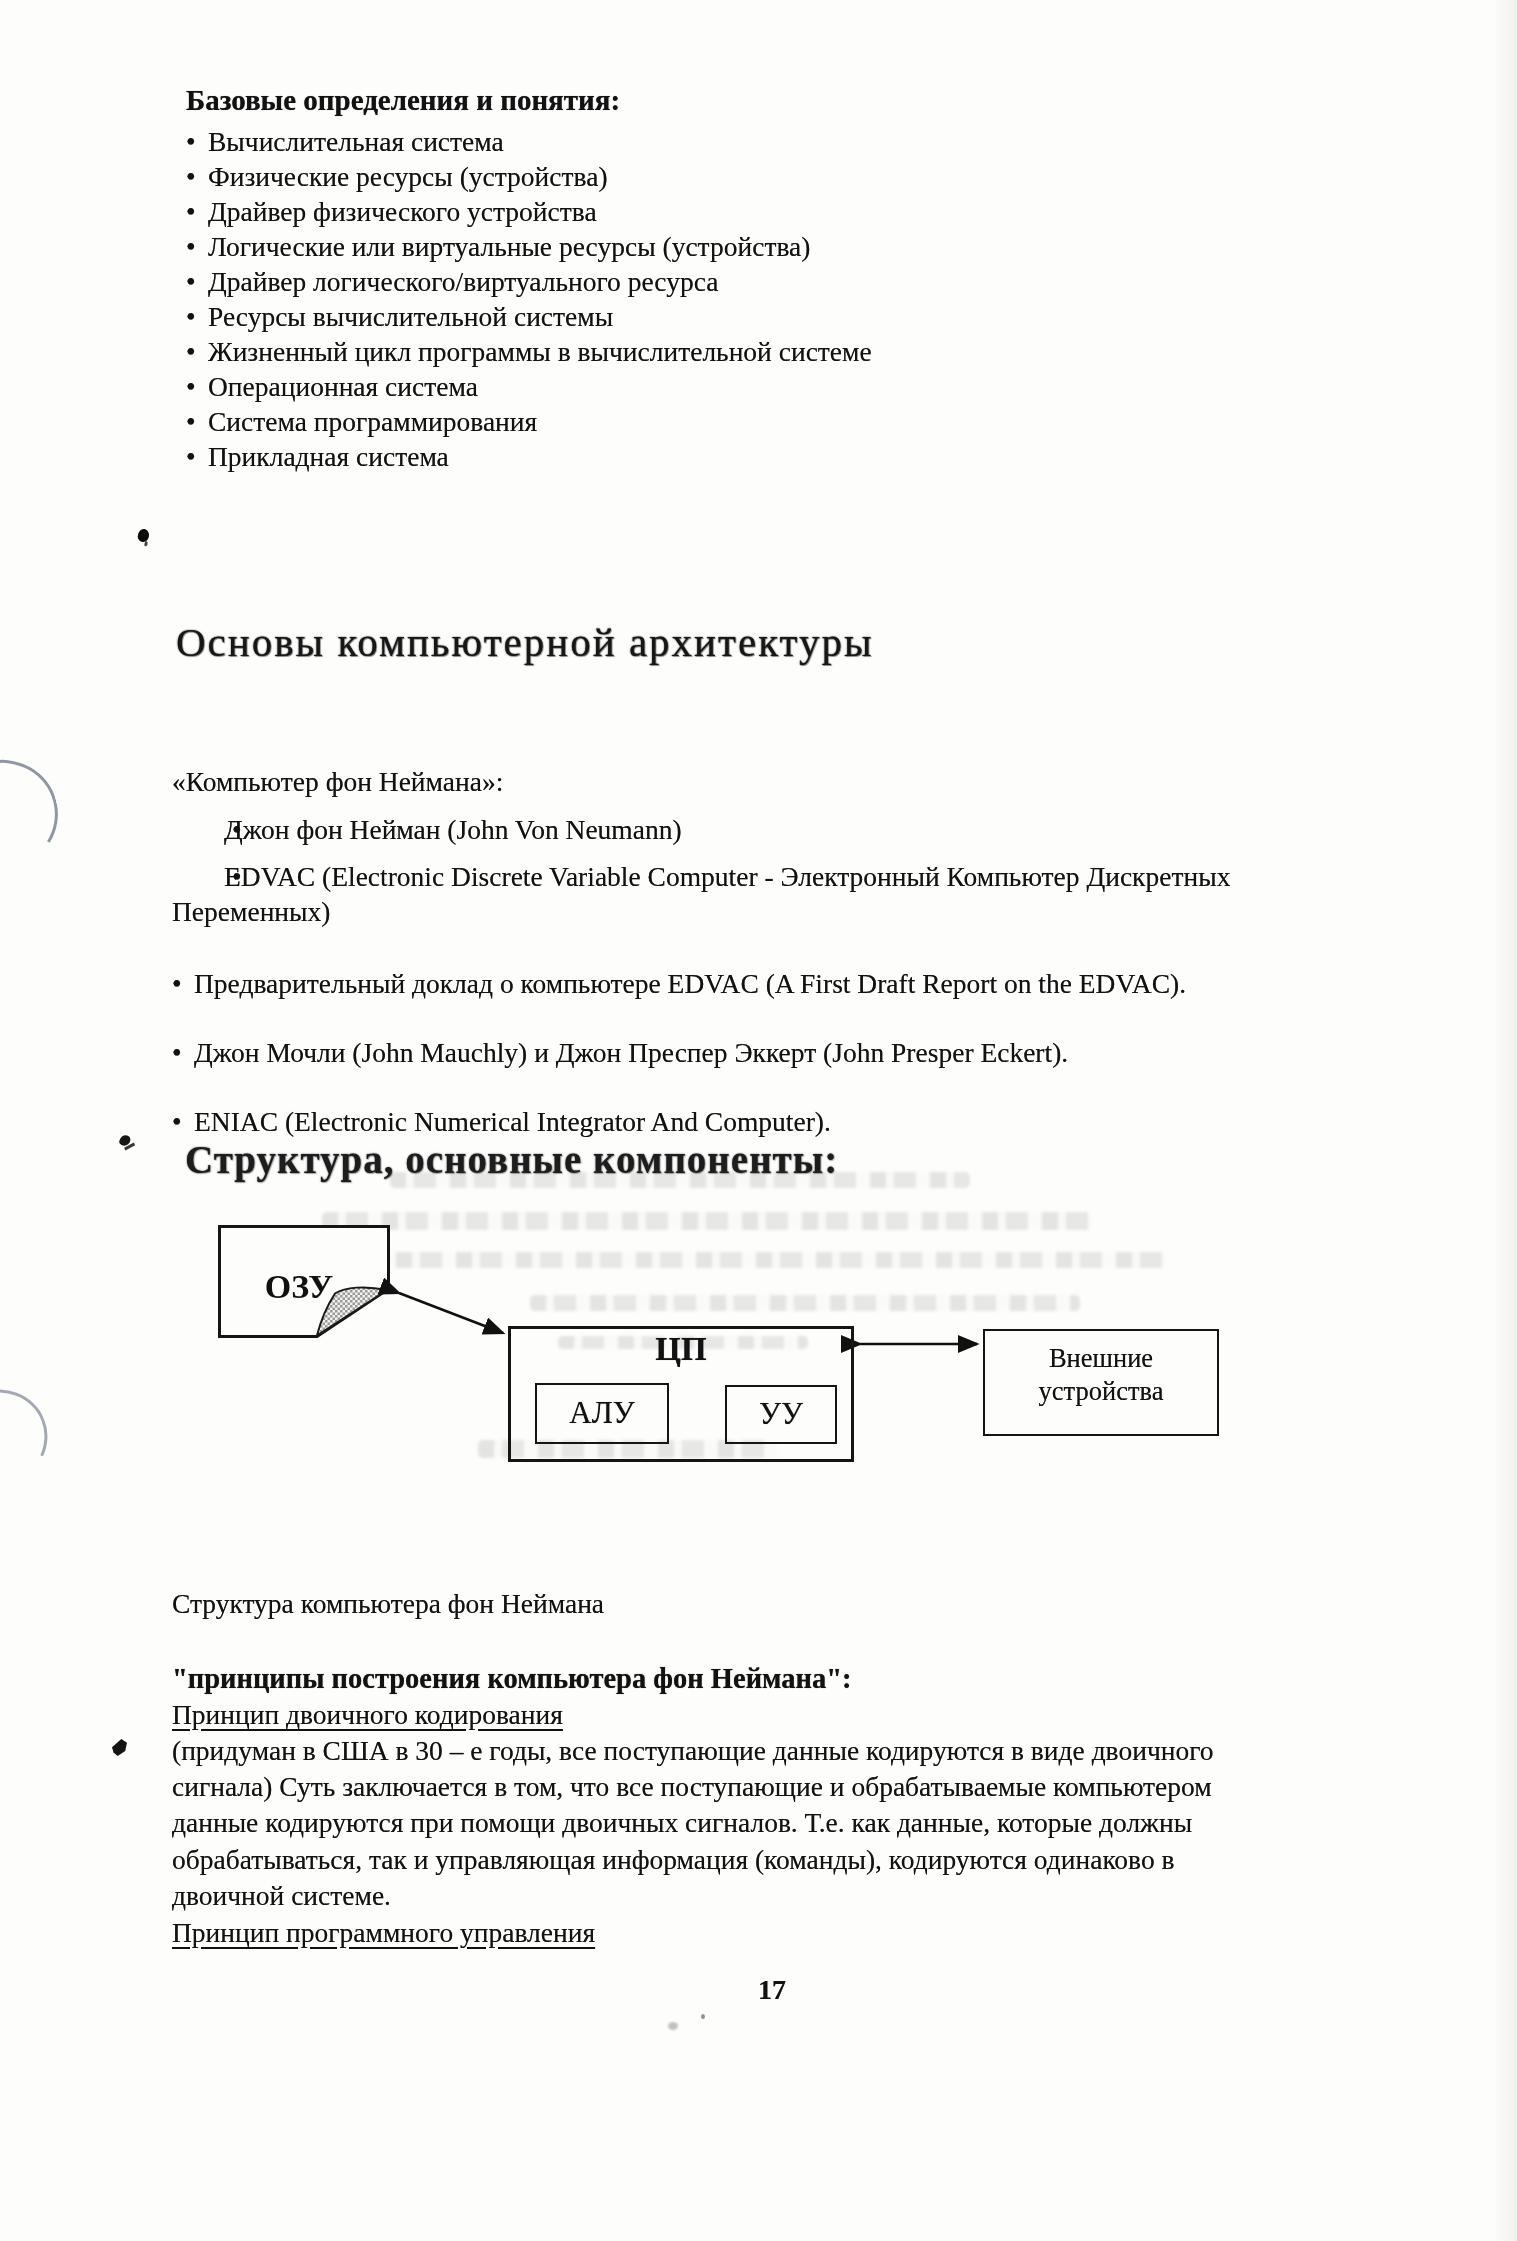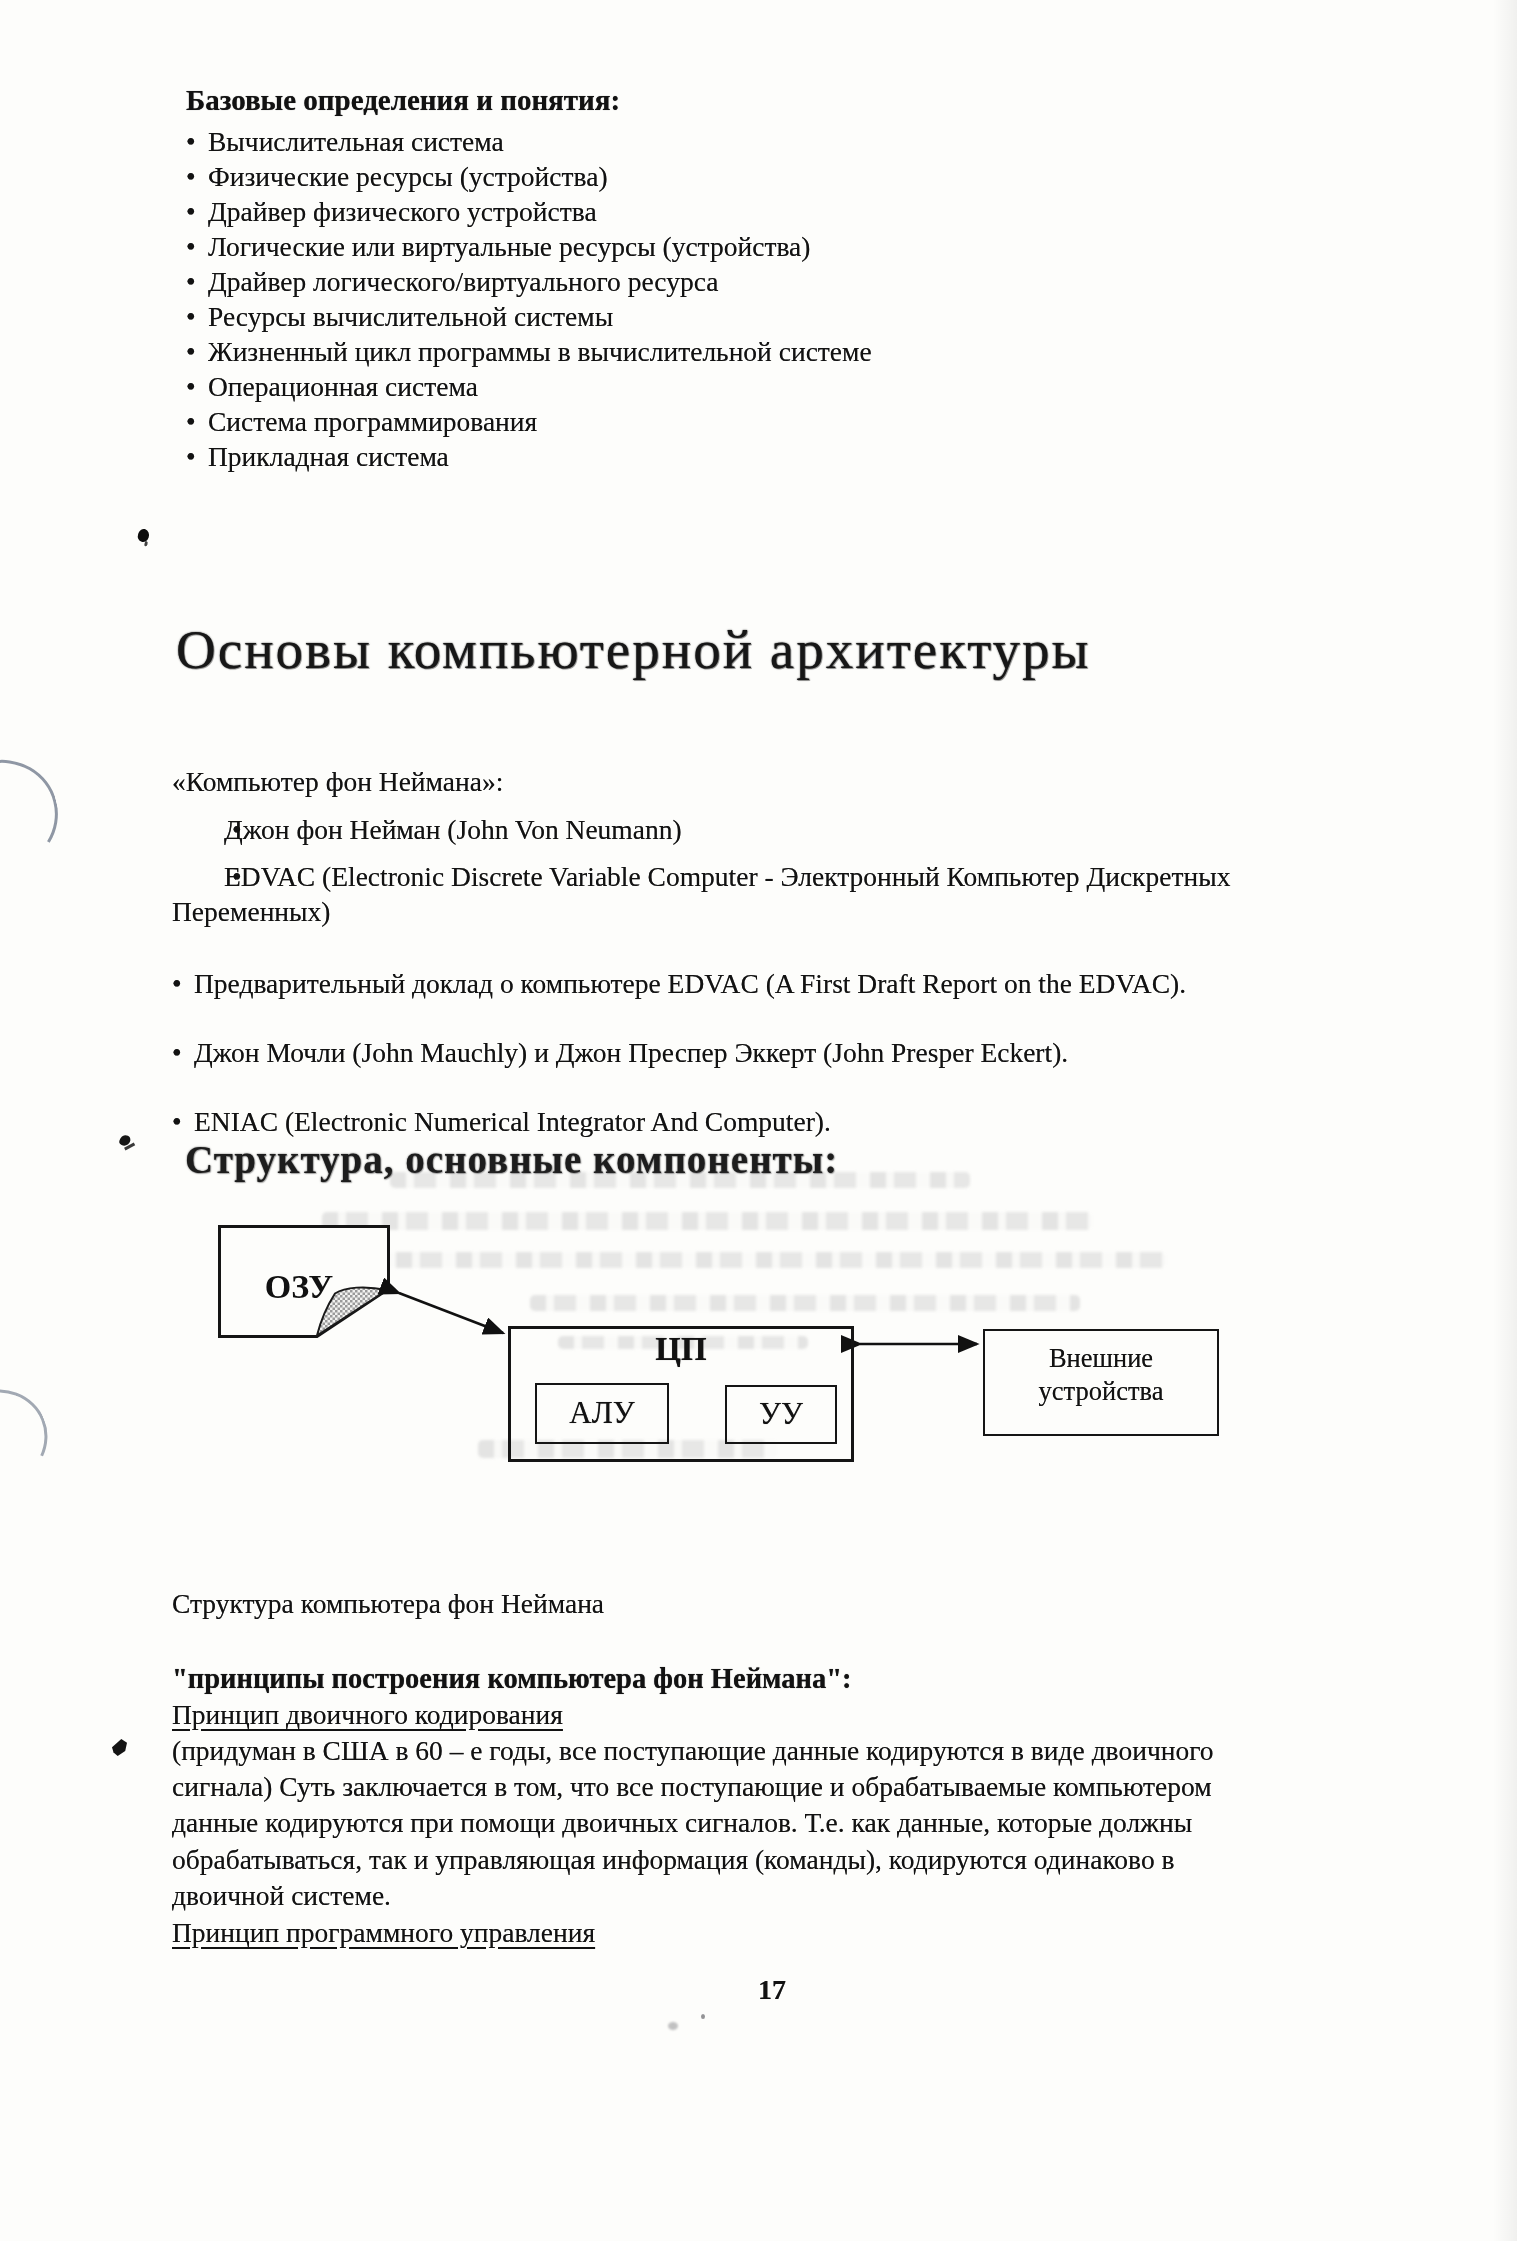--- a/index.html
+++ b/index.html
@@ -19,21 +19,21 @@
   .intro h2 {
     margin:0 0 6px 0; font-size:29px; font-weight:bold; line-height:36px;
     text-shadow:0 0 0.7px rgba(0,0,0,0.75);
   }
   .bitem { font-size:27.5px; line-height:35px; text-shadow:0 0 0.5px rgba(0,0,0,0.55); }
   .bul { display:inline-block; width:22px; }
 
   
   .main-title {
     position:absolute; left:176px; top:618px; margin:0;
-    font-size:55px; font-weight:normal; letter-spacing:2px; color:#171717;
+    font-size:41px; font-weight:normal; letter-spacing:2px; color:#171717;
     text-shadow:0 0 1.6px rgba(25,25,25,0.95), 1px 1px 0.5px rgba(60,60,60,0.4);
   }
 
   
   .vn { position:absolute; left:172px; top:764px; width:1160px; }
   .vn-lead { font-size:27.5px; line-height:36px; text-shadow:0 0 0.5px rgba(0,0,0,0.55); }
   .vn-sub .bitem { text-indent:30px; margin-top:12px; }
   .vn-items { margin-top:37px; }
   .vn-items .bitem { margin-bottom:34px; }
 
@@ -221,21 +221,21 @@
     <div class="dbox ext-box">Внешние устройства</div>
   </div>
 
   <div class="caption">Структура компьютера фон Неймана</div>
 
   <section class="principles">
     <div class="ph">"принципы построения компьютера фон Неймана":</div>
     <div class="pu">Принцип двоичного кодирования</div>
     <div class="pbody">
 
-        <div class="pline">(придуман в США в 60 – е годы, все поступающие данные кодируются в виде двоичного</div>
+        <div class="pline">(придуман в США в 30 – е годы, все поступающие данные кодируются в виде двоичного</div>
 
         <div class="pline">сигнала) Суть  заключается в том, что все поступающие и обрабатываемые компьютером</div>
 
         <div class="pline">данные кодируются при помощи двоичных сигналов. Т.е. как данные, которые должны</div>
 
         <div class="pline">обрабатываться, так и управляющая информация (команды), кодируются одинаково  в</div>
 
         <div class="pline">двоичной системе.</div>
       </div>
     <div class="pu pu2">Принцип программного управления</div>

